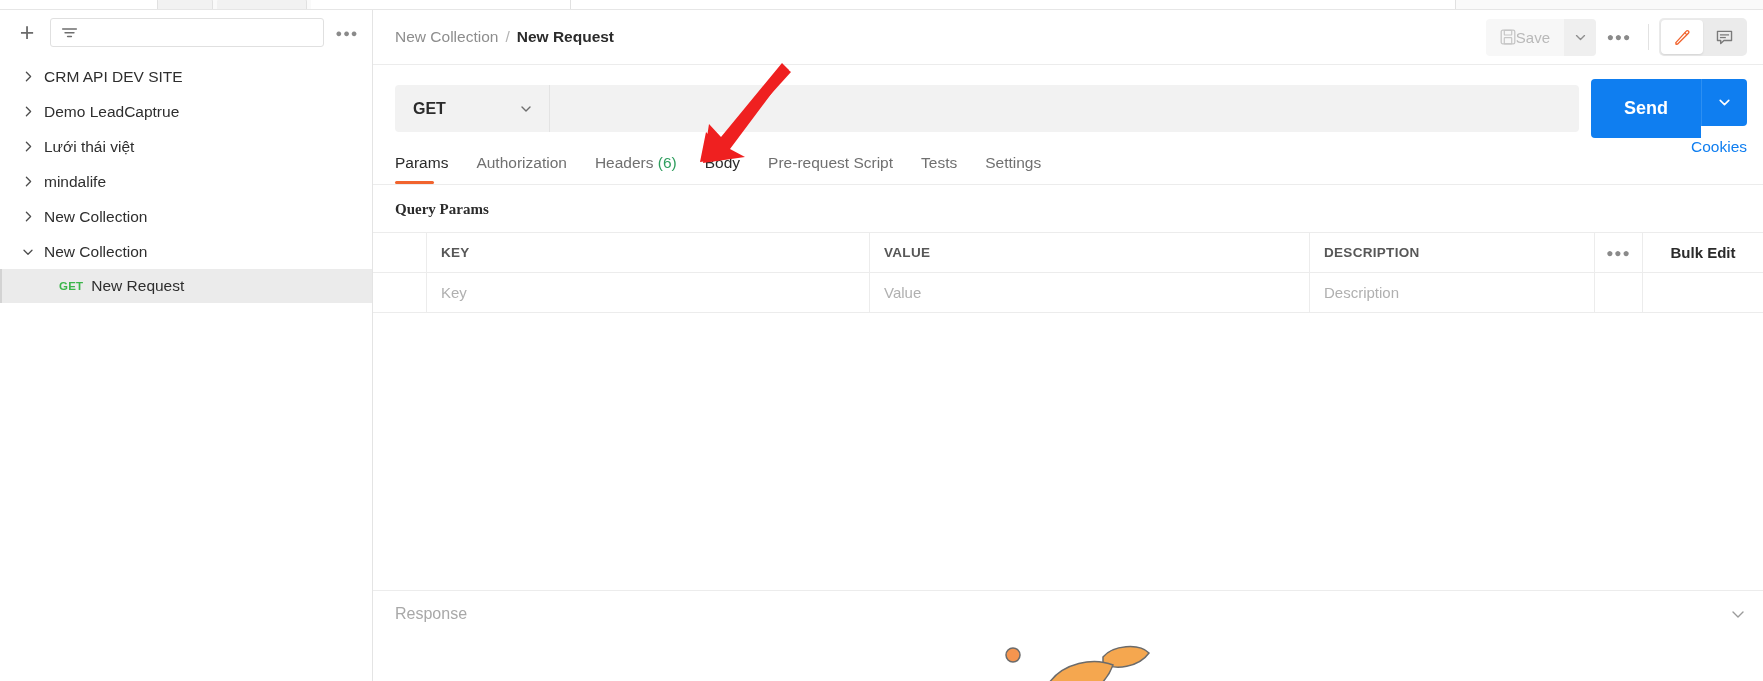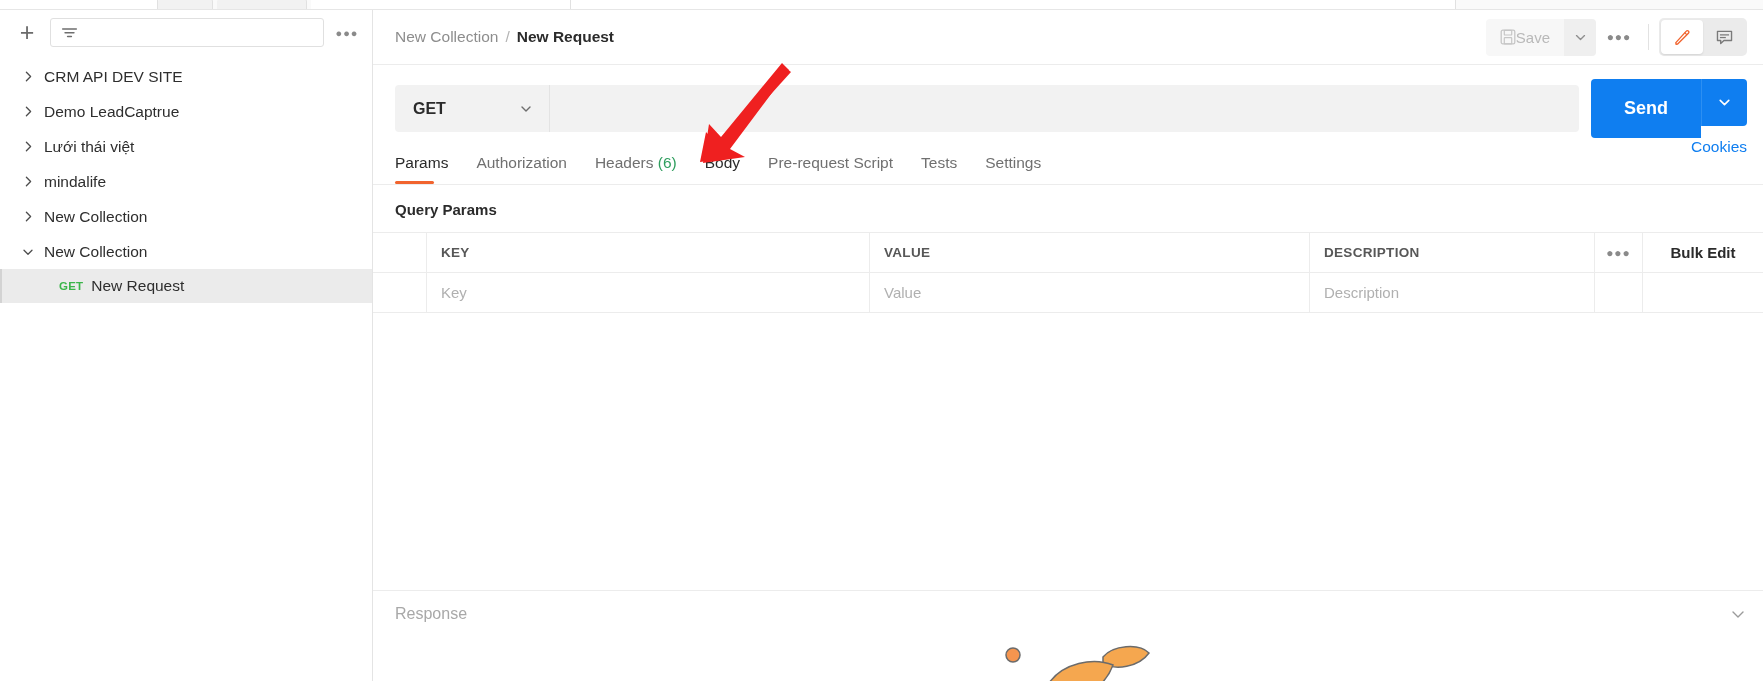--- a/index.html
+++ b/index.html
@@ -138,21 +138,21 @@
   .tab.active::after {
     content:''; position:absolute; left:0; right: 28px; bottom:0; height:3px; background:#f1642e;
     border-radius: 2px;
   }
   .tab.strong { color:#2b2b2b; }
   .tab .count { color:#2f9e5e; }
   .tabs-spacer { flex: 1 1 auto; }
   .cookies-link { font-size: 15.5px; color:#0f7ef0; cursor:pointer; padding-bottom: 13px; }
 
   
-  .qp-title { font-size: 15px; font-weight: 700; color:#2b2b2b; padding: 16px 8px 14px 22px; }
+  .qp-title { font-size: 15px; font-weight: 700; color:#2b2b2b; padding: 16px 8px 14px 22px; font-family: Liberation Serif, serif; }
   .ptable { border-top: 1px solid #ececec; }
   .ptable-head, .ptable-row { display:flex; align-items:stretch; }
   .ptable-head { border-bottom: 1px solid #ececec; height: 40px; }
   .ptable-row { border-bottom: 1px solid #ececec; height: 40px; }
   .cell { display:flex; align-items:center; padding: 0 14px; border-right: 1px solid #ececec; }
   .c-check { width: 54px; flex: 0 0 54px; justify-content:center; }
   .c-key { width: 443px; flex: 0 0 443px; }
   .c-val { width: 440px; flex: 0 0 440px; }
   .c-desc { flex: 1 1 auto; min-width: 0; }
   .c-more { width: 48px; flex: 0 0 48px; justify-content:center; color:#8a8a8a; font-size: 12px; letter-spacing:1px; cursor:pointer; }

